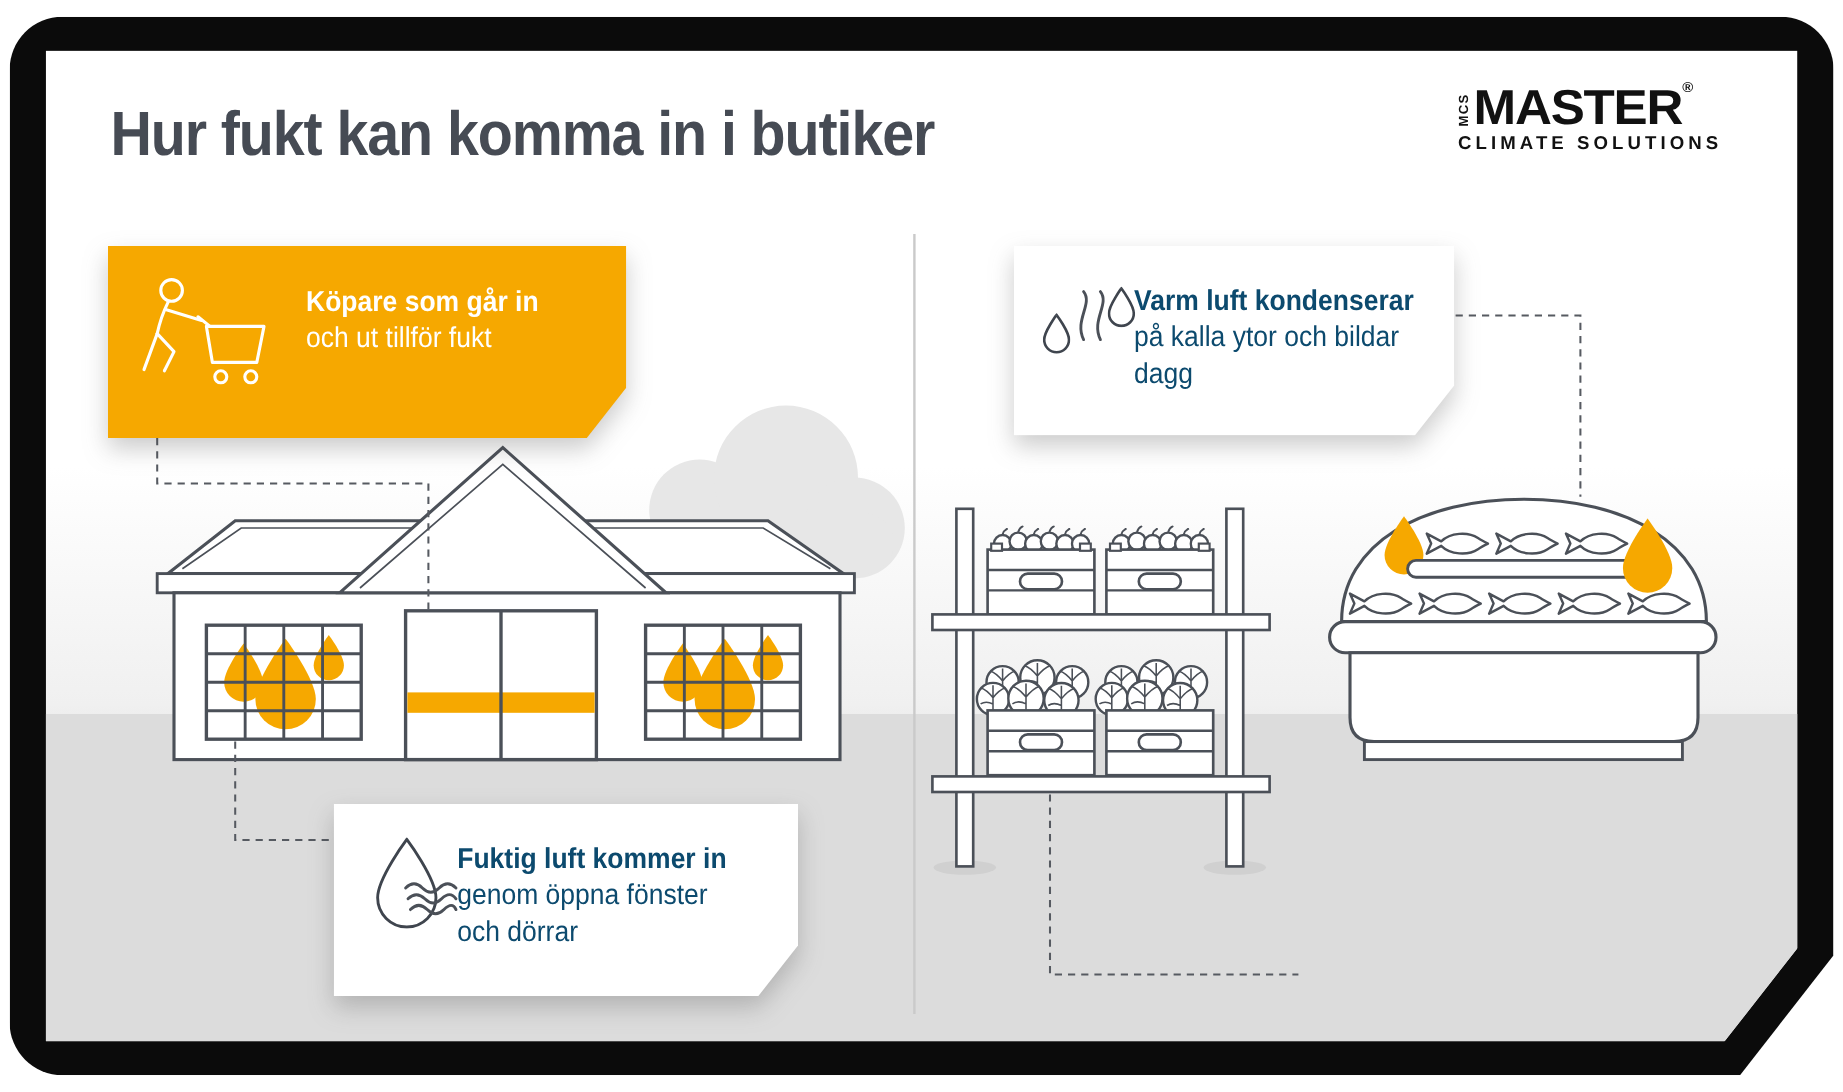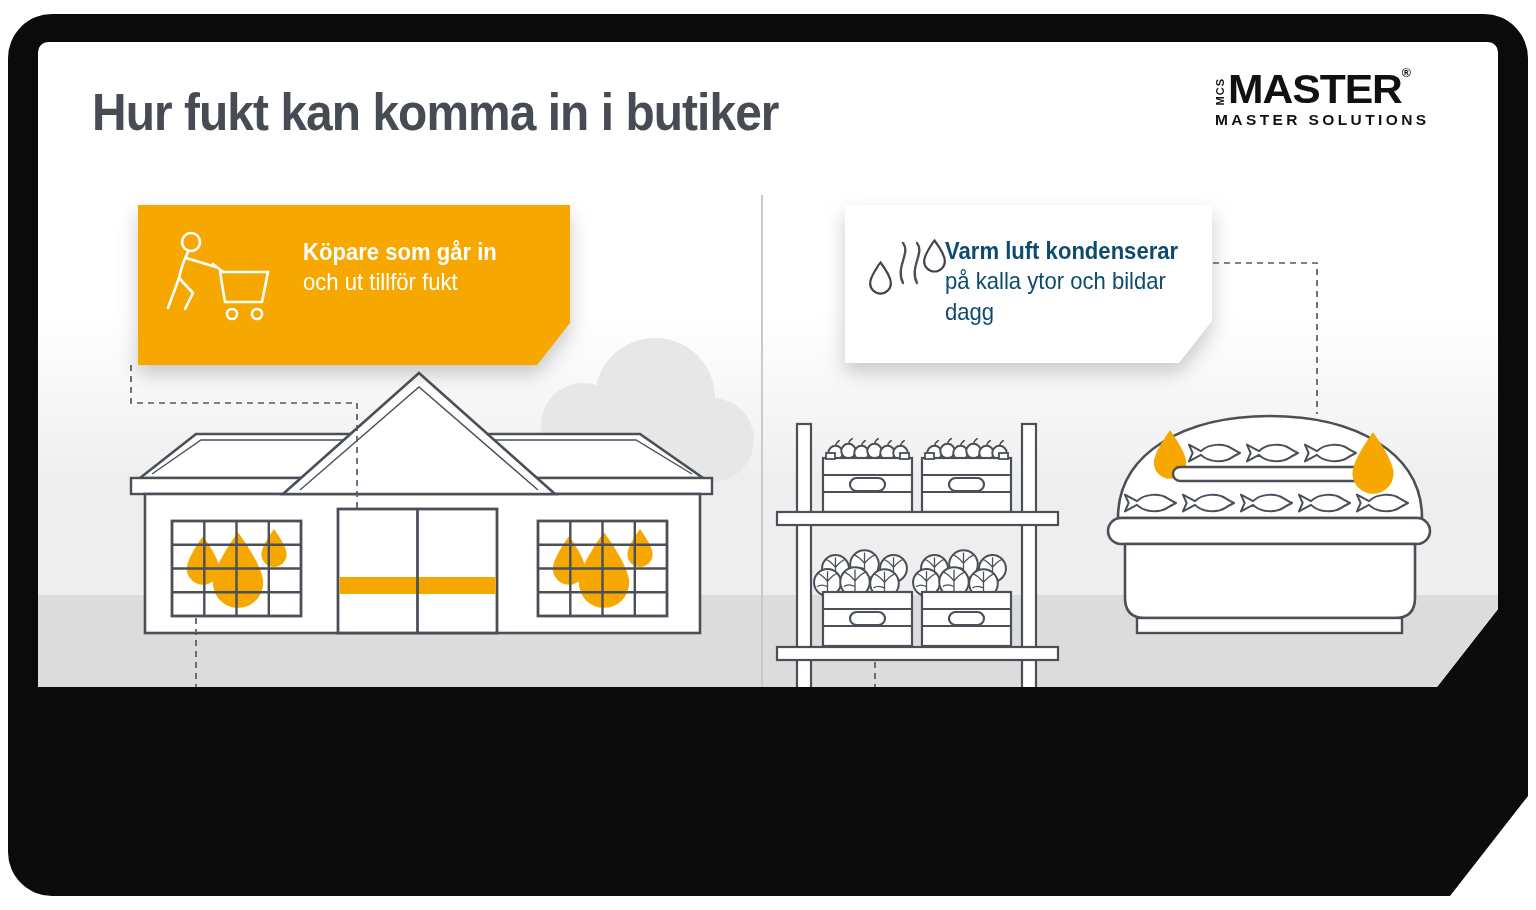--- a/index.html
+++ b/index.html
@@ -1,23 +1,23 @@
 <!DOCTYPE html>
 <html><head>
 <meta charset="utf-8">
 <style>
   html,body{margin:0;padding:0;background:#ffffff;}
   .stage{position:relative;width:1536px;height:910px;background:#ffffff;overflow:hidden;
          font-family:"Liberation Sans","DejaVu Sans",sans-serif;}
   .frame{position:absolute;left:8px;top:14px;width:1520px;height:882px;background:#0b0b0b;
          border-radius:44px;
          clip-path:polygon(0 0,100% 0,100% calc(100% - 100px),calc(100% - 78px) 100%,0 100%);}
-  .content{position:absolute;left:38px;top:42px;width:1460px;height:645px;
+  .content{position:absolute;left:38px;top:42px;width:1460px;height:826px;
            background:linear-gradient(180deg,#ffffff 0%,#ffffff 42%,#f0f0f0 66%,#eeeeee 67%);
-           border-radius:10px;
+           border-radius:0;
            clip-path:polygon(0 0,100% 0,100% calc(100% - 78px),calc(100% - 61px) 100%,0 100%);}
   .floor{position:absolute;left:0;top:553px;width:100%;height:273px;background:#dcdcdc;}
   .art{position:absolute;left:-38px;top:-42px;width:1536px;height:910px;pointer-events:none;}
 
   .page-title{position:absolute;left:54px;top:42px;margin:0;font-size:52px;line-height:1.1;
        font-weight:bold;color:#464b54;letter-spacing:-1px;transform:scaleX(.92);transform-origin:left top;
        white-space:nowrap;}
 
   
   .logo{position:absolute;top:31px;right:51px;color:#111;text-align:left;width:232px;}
@@ -27,21 +27,21 @@
   .logo-master{font-size:41px;font-weight:bold;letter-spacing:-1px;line-height:.8;
                transform:scaleX(1.04);transform-origin:left bottom;}
   .logo-reg{font-size:12px;font-weight:bold;vertical-align:top;position:relative;top:-4px;}
   .logo-sub{font-size:15.5px;font-weight:bold;letter-spacing:3.4px;margin-top:5px;white-space:nowrap;}
 
   
   .co-wrap{position:absolute;}
   .co-wrap.shadowed{filter:drop-shadow(0 9px 10px rgba(70,70,70,.28));}
   .co-box{width:100%;height:100%;position:relative;
           clip-path:polygon(0 0,100% 0,100% calc(100% - 42px),calc(100% - 33px) 100%,0 100%);}
-  .co-box.orange{background:#f6a800;color:#ffffff;margin-left:48px;}
+  .co-box.orange{background:#f6a800;color:#ffffff;}
   .co-box.white{background:#ffffff;color:#0c4a6e;}
   .co-text{position:absolute;margin:0;font-size:24px;line-height:1.27;font-weight:normal;
            transform:scaleX(.92);transform-origin:left top;}
   .co-text strong{font-weight:bold;}
   .co-text.nowrap-bold strong{white-space:nowrap;}
   .co-icon{position:absolute;}
 
   #box1{left:52px;top:163px;width:432px;height:160px;}
   #box1 .co-text{left:165px;top:32px;width:235px;}
   #box1 .co-icon{left:26px;top:24px;}
@@ -209,21 +209,21 @@
       </g>
     </svg>
 
     <h1 class="page-title">Hur fukt kan komma in i butiker</h1>
 
     <div class="logo">
       <div class="logo-top">
         <span class="logo-mcs">MCS</span>
         <span class="logo-master"><span>MASTER</span><sup class="logo-reg">®</sup></span>
       </div>
-      <div class="logo-sub">MASTER SOLUTIONS</div>
+      <div class="logo-sub">CLIMATE SOLUTIONS</div>
     </div>
 
     <div class="co-wrap shadowed" id="box1">
       <div class="co-box orange">
         <svg class="co-icon" width="120" height="112" viewBox="0 0 120 112">
           <g class="white-stroke">
             <circle cx="27" cy="13" r="9"></circle>
             <path d="M24,23 C20,31 17,40 15,49"></path>
             <path d="M22,29 L52,38"></path>
             <path d="M15,49 L4,79"></path>
@@ -243,16 +243,25 @@
         <svg class="co-icon" width="80" height="66" viewBox="0 0 80 66">
           <use href="#drop" x="2" y="24" width="23" height="34" fill="none" stroke="#3f454e" stroke-width="2.2"></use>
           <path class="ink-stroke" d="M36,6 C44,16 28,30 36,46"></path>
           <path class="ink-stroke" d="M50,6 C58,16 42,30 50,46"></path>
           <use href="#drop" x="56" y="2" width="23" height="34" fill="none" stroke="#3f454e" stroke-width="2.2"></use>
         </svg>
         <p class="co-text nowrap-bold"><strong>Varm luft kondenserar</strong> <span>på kalla ytor och bildar dagg</span></p>
       </div>
     </div>
 
+    <div class="co-wrap shadowed" id="box3">
+      <div class="co-box white">
+        <svg class="co-icon" width="92" height="82" viewBox="0 0 92 82">
+          <use href="#drop" x="4" y="2" width="54" height="76" fill="none" stroke="#3f454e" stroke-width="2.4"></use>
+          <path class="ink-stroke" d="M30,44 q7,-7 14,0 t14,0 t14,0 M32,53 q7,-7 14,0 t14,0 t12,0 M34,62 q7,-7 14,0 t14,0 t10,0"></path>
+        </svg>
+        <p class="co-text nowrap-bold"><strong>Fuktig luft kommer in</strong> <span>genom öppna fönster och dörrar</span></p>
+      </div>
+    </div>
 
 
   </div>
 </div>
 
 </body></html>

